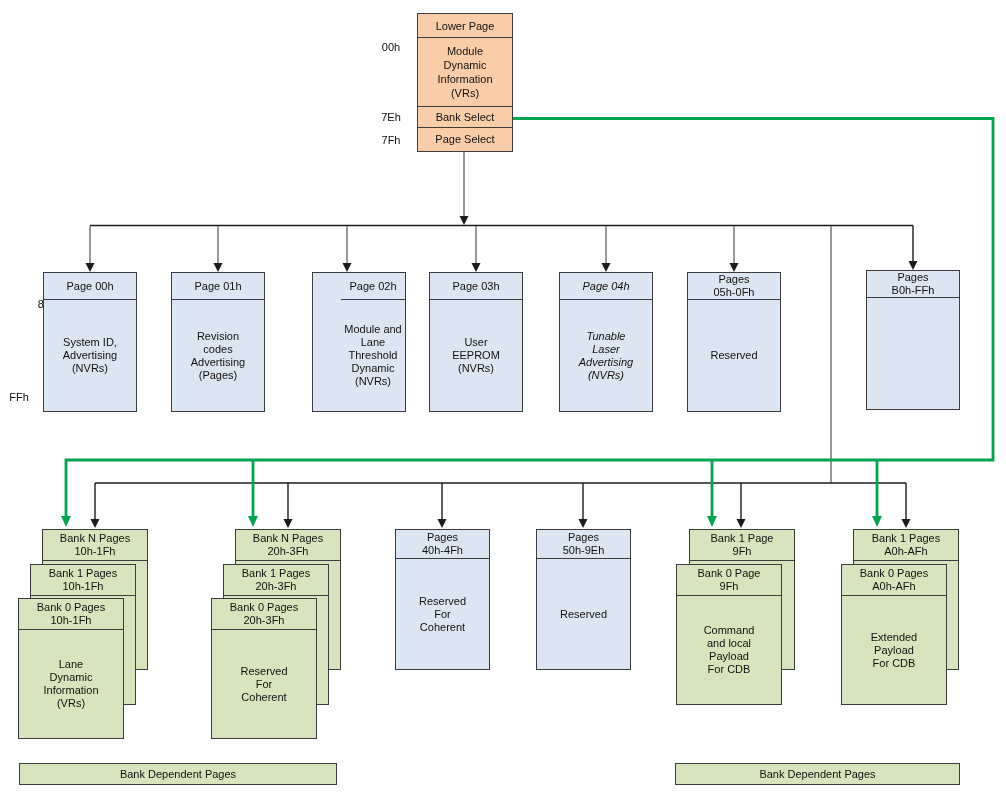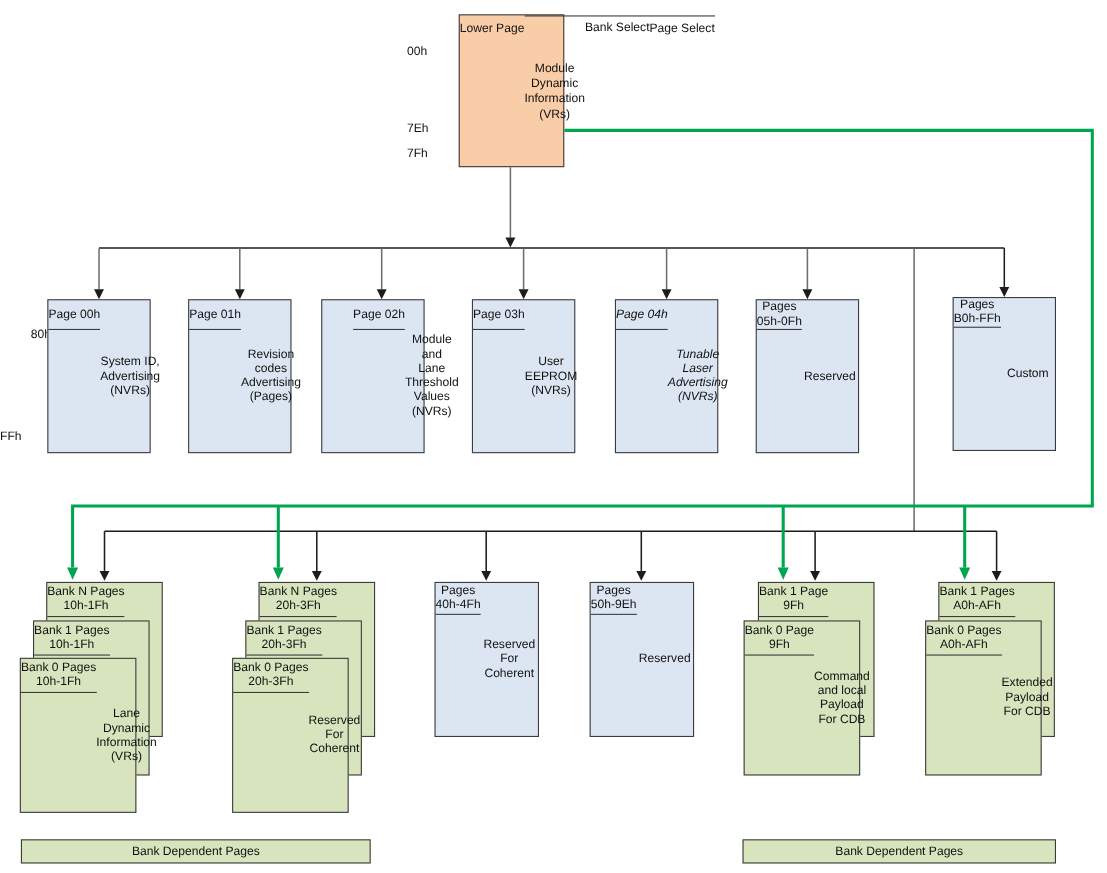--- a/index.html
+++ b/index.html
@@ -7,41 +7,41 @@
     --green-line:#00A550; --line-dark:#1C1C1C; --line-gray:#6E6E6E; --border-dark:#3C3C3C;
   }
   html,body{margin:0;padding:0;background:#fff;}
   .canvas{
     position:relative;width:1006px;height:794px;background:#fff;overflow:hidden;
     font-family:"Liberation Sans", sans-serif;font-size:11px;color:#111;
   }
   svg.connectors{position:absolute;left:0;top:0;z-index:1;}
   .box{
     position:absolute;box-sizing:border-box;border:1.4px solid var(--border-dark);
-    display:flex;z-index:2;
+    display:flex;flex-direction:column;z-index:2;
   }
   .orange{background:var(--orange-fill);}
   .blue{background:var(--blue-fill);}
   .green{background:var(--green-fill);}
   .hdr{
     flex:none;border-bottom:1px solid var(--border-dark);display:flex;align-items:center;
     justify-content:center;text-align:center;white-space:pre-line;line-height:13px;
   }
   .bd{
     flex:1;display:flex;align-items:center;justify-content:center;text-align:center;
     white-space:pre-line;line-height:13px;
   }
   .tb-row{
     flex:none;border-top:1px solid var(--border-dark);display:flex;align-items:center;
     justify-content:center;text-align:left;white-space:pre-line;line-height:13px;
   }
   .tb-title{flex:none;display:flex;align-items:center;justify-content:center;}
   .tb-body{flex:1;border-top:1px solid var(--border-dark);display:flex;align-items:center;
     justify-content:center;text-align:center;white-space:pre-line;line-height:14px;}
-  .addr{position:absolute;width:42px;height:13px;text-align:left;line-height:13px;z-index:2;}
+  .addr{position:absolute;width:42px;height:13px;text-align:center;line-height:13px;z-index:2;}
   .legend{
     position:absolute;height:22px;box-sizing:border-box;border:1.6px solid var(--border-dark);
     display:flex;align-items:center;justify-content:center;z-index:2;
   }
   .page-box{width:94px;height:140px;}
   .page-box .hdr{height:26px;}
   .card{width:106px;height:141px;}
   .card .hdr{height:30px;}
   .mid-box{width:95px;height:141px;}
   .mid-box .hdr{height:28px;}
@@ -130,26 +130,26 @@
 Advertising
 (NVRs)</div>
   </div>
   <div class="box blue page-box" style="left:171px;top:272px;">
     <div class="hdr">Page 01h</div>
     <div class="bd">Revision
 codes
 Advertising
 (Pages)</div>
   </div>
-  <div class="box blue page-box" style="left:292px;top:272px;padding-left:28px;">
+  <div class="box blue page-box" style="left:312px;top:272px;padding-left:28px;">
     <div class="hdr">Page 02h</div>
     <div class="bd">Module and
 Lane
 Threshold
-Values
+Dynamic
 (NVRs)</div>
   </div>
   <div class="box blue page-box" style="left:429px;top:272px;">
     <div class="hdr">Page 03h</div>
     <div class="bd">User
 EEPROM
 (NVRs)</div>
   </div>
   <div class="box blue page-box" style="left:559px;top:272px;font-style:italic;">
     <div class="hdr">Page 04h</div>
@@ -159,21 +159,20 @@
 (NVRs)</div>
   </div>
   <div class="box blue page-box" style="left:687px;top:272px;">
     <div class="hdr">Pages
 05h-0Fh</div>
     <div class="bd">Reserved</div>
   </div>
   <div class="box blue page-box" style="left:866px;top:270px;">
     <div class="hdr">Pages
 B0h-FFh</div>
-    <div class="bd">Custom</div>
   </div>
 
   <div class="box green card" style="left:42px;top:529px;">
     <div class="hdr">Bank N Pages
 10h-1Fh</div>
   </div>
   <div class="box green card" style="left:30px;top:564px;">
     <div class="hdr">Bank 1 Pages
 10h-1Fh</div>
   </div>

